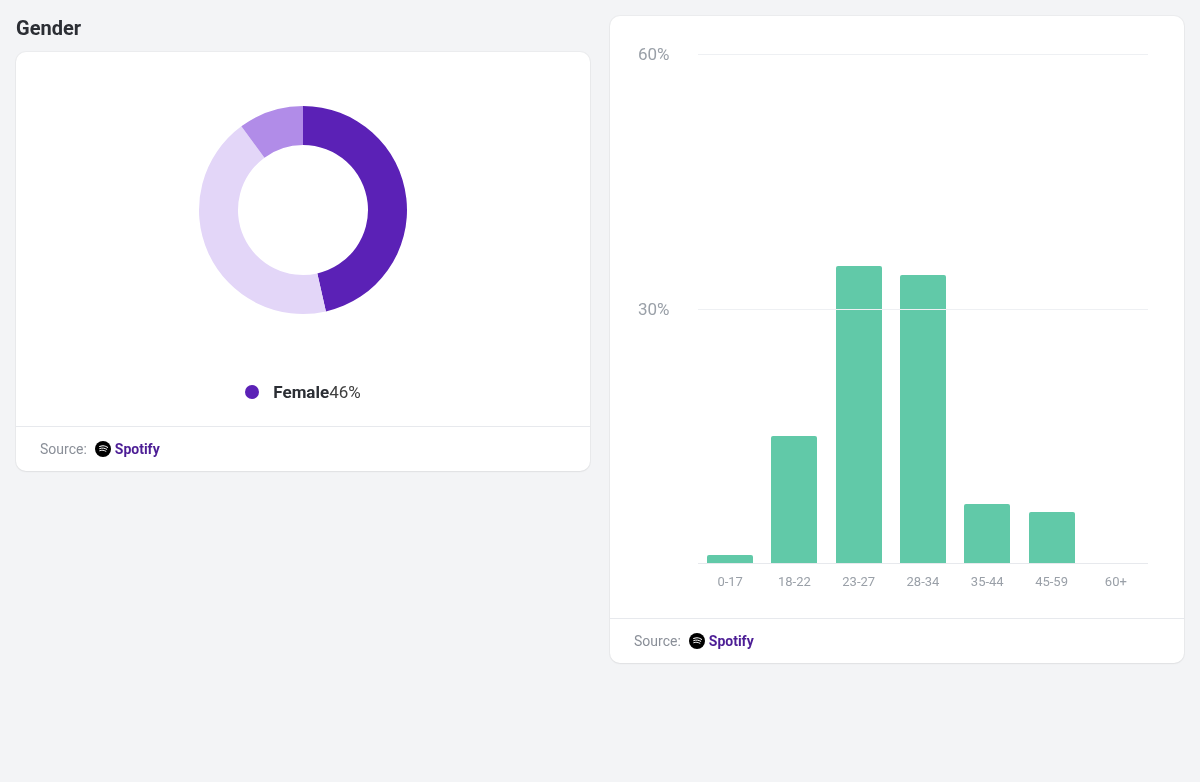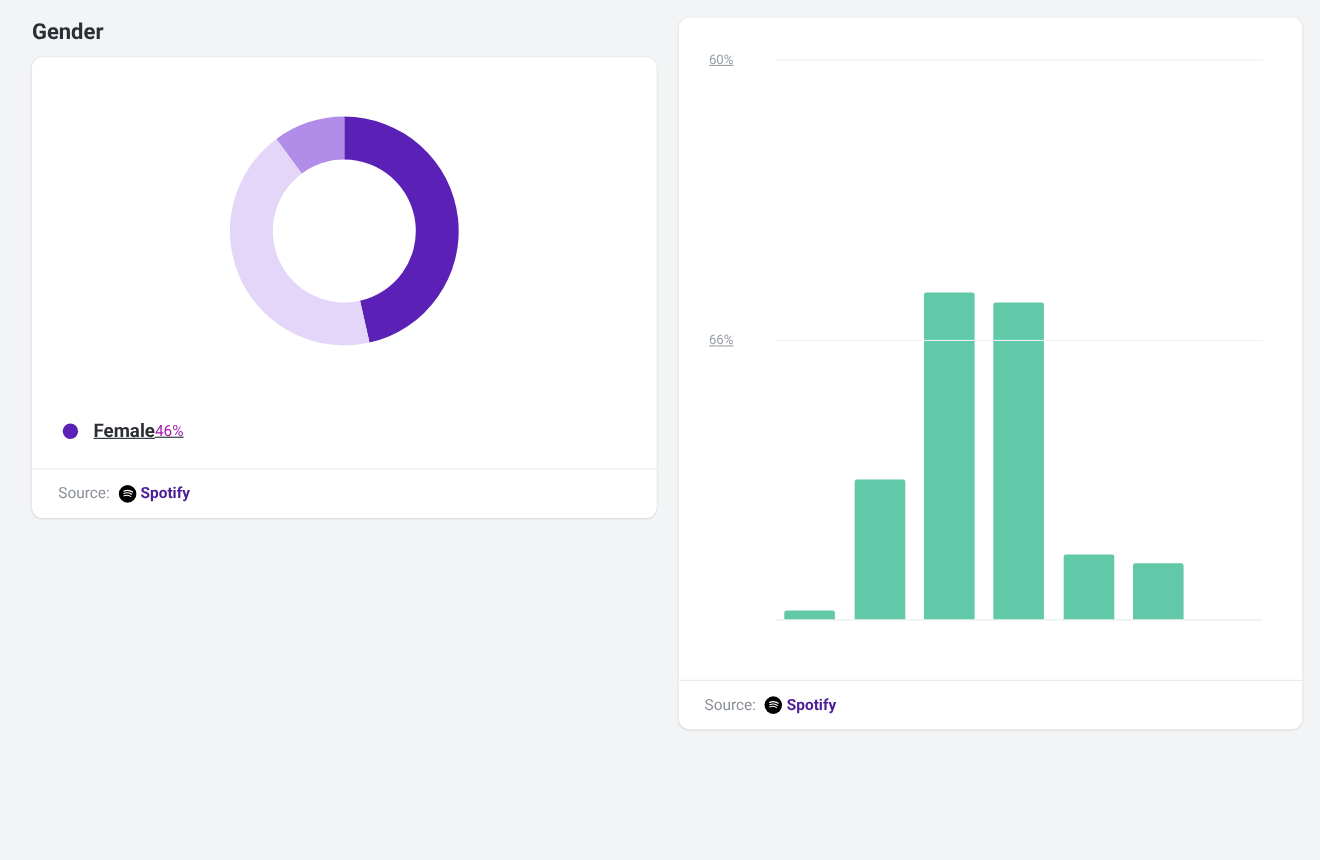--- a/index.html
+++ b/index.html
@@ -6,21 +6,20 @@
   body {
     font-family: -apple-system, BlinkMacSystemFont, "Segoe UI", Roboto, Helvetica, Arial, sans-serif;
     background: #f3f4f6;
     padding: 16px;
     color: #1f2937;
   }
   .grid {
     display: grid;
     grid-template-columns: 1fr 1fr;
     gap: 20px;
-    margin-left: 13px;
   }
   .section-title {
     font-size: 20px;
     font-weight: 700;
     margin-bottom: 12px;
     color: #2b2e34;
   }
   .card {
     background: #ffffff;
     border-radius: 10px;
@@ -52,28 +51,27 @@
     font-size: 14px;
   }
   .spotify-logo .dot-wrap {
     width: 16px; height:16px; border-radius:50%; background:#000; display:flex; align-items:center; justify-content:center;
   }
   .spotify-logo .dot-wrap svg { width:10px; height:10px; display:block; }
   
   .donut-wrap { display:flex; justify-content:center; margin-bottom: 32px; }
   .legend { display:flex; flex-direction:column; gap: 6px; }
   .legend-row {
-    display:flex; align-items:center; justify-content:flex-start;
+    display:flex; align-items:center; justify-content:center;
     padding: 10px 0;
-    text-decoration: underline;
   }
   .legend-left { display:flex; align-items:center; gap: 14px; }
   .swatch { width:14px; height:14px; border-radius:50%; }
   .legend-label { font-size: 17px; font-weight:700; color:#2b2e34; }
-  .legend-value { font-size: 14px; font-weight:400; color:#a21caf; }
+  .legend-value { font-size: 17px; font-weight:400; color:#404040; }
   
   .barchart {
     position: relative;
     height: 560px;
     padding-left: 60px;
     padding-bottom: 40px;
     padding-top: 10px;
   }
   .plot-area {
     position: absolute;
@@ -81,23 +79,22 @@
     border-bottom: 1px solid #e7e9ed;
   }
   .y-grid {
     position: absolute; left:0; right:0;
     border-top: 1px solid #eef0f3;
   }
   .y-label {
     position: absolute;
     left: 0;
     transform: translateY(-50%);
-    font-size: 12px;
+    font-size: 17px;
     color: #9aa0a8;
-    text-decoration: underline;
   }
   .bars {
     position:absolute; left:0; right:0; bottom:0; top:0;
     display:flex;
     align-items:flex-end;
     justify-content: space-around;
     gap: 0;
   }
   .bar-slot {
     flex:1;
@@ -192,22 +189,31 @@
                 <div class="bar-slot">
                   <div class="bar" style="height: 10%;"></div>
                 </div>
                 <div class="bar-slot">
                   <div class="bar" style="height: 0%;"></div>
                 </div>
               </div>
           <div class="y-grid" style="top: 0%;"></div>
               <div class="y-grid" style="top: 50%;"></div>
             </div>
+          <div class="x-labels" id="xlabels">
+              <div class="x-label">0-17</div>
+              <div class="x-label">18-22</div>
+              <div class="x-label">23-27</div>
+              <div class="x-label">28-34</div>
+              <div class="x-label">35-44</div>
+              <div class="x-label">45-59</div>
+              <div class="x-label">60+</div>
+            </div>
         <div class="y-label" style="top: calc(0% + 10px);">60%</div>
-            <div class="y-label" style="top: calc(50% - 15px);">66%</div>
+            <div class="y-label" style="top: calc(50% - 15px);">30%</div>
           </div>
       </div>
       <div class="card-footer">
         <span>Source:</span>
         <span class="spotify-logo">
           <span class="dot-wrap">
             <svg viewBox="0 0 24 24" fill="none">
                 <path d="M4 16c5-2 11-1 15 1.5" stroke="#fff" stroke-width="2.2" stroke-linecap="round"></path>
                 <path d="M4 11c6-2.4 12-1.3 17 1.7" stroke="#fff" stroke-width="2.4" stroke-linecap="round"></path>
                 <path d="M4 6c7-2.8 14-1.5 19 2" stroke="#fff" stroke-width="2.6" stroke-linecap="round"></path>

